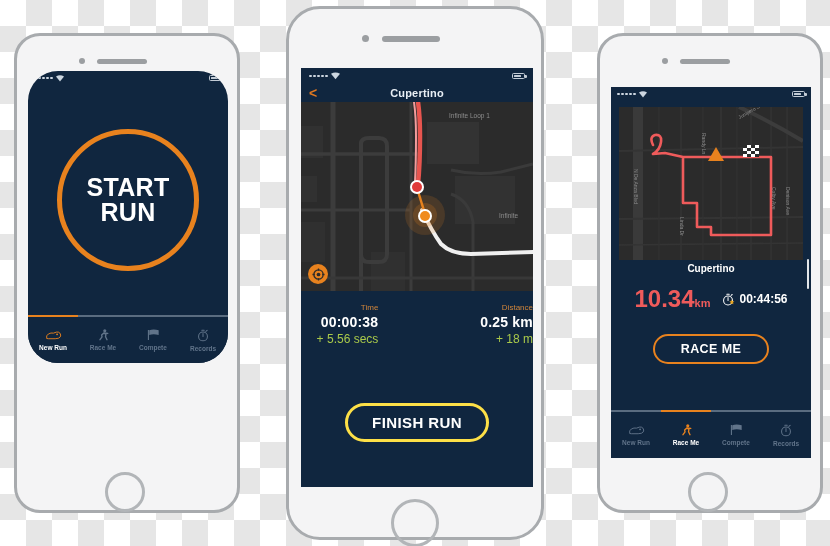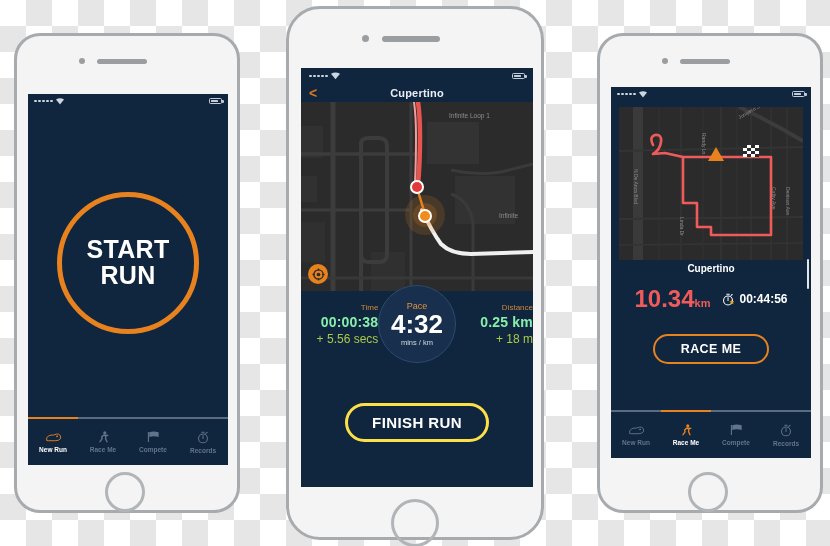--- a/index.html
+++ b/index.html
@@ -20,21 +20,21 @@
          border-radius:30px;box-sizing:border-box;}
   .phone .cam{position:absolute;background:#9b9ea1;border-radius:50%;}
   .phone .spk{position:absolute;background:#9b9ea1;border-radius:4px;}
   .phone .home{position:absolute;border:3px solid #b2b5b8;border-radius:50%;box-sizing:border-box;}
   .screen{position:absolute;background:#10263f;overflow:hidden;}
 
   
   #phone1{left:14px;top:33px;width:226px;height:480px;border-radius:26px;}
   #phone1 .cam{left:62px;top:22px;width:6px;height:6px;}
   #phone1 .spk{left:80px;top:23px;width:50px;height:5px;}
-  #phone1 .screen{left:11px;top:58px;width:200px;height:371px;}
+  #phone1 .screen{left:11px;top:35px;width:200px;height:292px;border-radius:30px;}
   #phone1 .home{left:88px;top:436px;width:40px;height:40px;}
 
   
   #phone2{left:286px;top:6px;width:258px;height:534px;border-radius:34px;}
   #phone2 .cam{left:73px;top:26px;width:7px;height:7px;}
   #phone2 .spk{left:93px;top:27px;width:58px;height:6px;}
   #phone2 .screen{left:12px;top:59px;width:232px;height:419px;}
   #phone2 .home{left:102px;top:490px;width:48px;height:48px;}
 
   
@@ -89,21 +89,21 @@
   .map2{position:absolute;left:0;right:0;top:34px;height:189px;background:#2b2b2b;overflow:hidden;}
   .maplbl{position:absolute;color:#8d8d8d;font-size:6.5px;white-space:nowrap;}
   .gps-btn{position:absolute;left:7px;bottom:7px;width:20px;height:20px;border-radius:50%;
            background:#e8821e;display:flex;align-items:center;justify-content:center;}
 
   
   .stats{position:absolute;left:0;right:0;top:223px;height:66px;background:#10263f;
          display:flex;align-items:center;}
   .stat{flex:1;display:flex;flex-direction:column;align-items:flex-end;gap:2px;}
   .stat .lab{color:#d0853a;font-size:8px;}
-  .stat .val{color:#86efac;font-size:14px;font-weight:bold;letter-spacing:.2px;}
+  .stat .val{color:#ffffff;font-size:14px;font-weight:bold;letter-spacing:.2px;}
   .stat .delta{color:#a9c94a;font-size:12px;}
   .pace-circle{position:absolute;left:50%;top:50%;transform:translate(-50%,-50%);
                width:78px;height:78px;border-radius:50%;
                background:#183css;}
   .pace-circle{background:#18304d;border:1px solid #2c4a6d;box-sizing:border-box;
                display:flex;flex-direction:column;align-items:center;justify-content:center;gap:0px;z-index:3;}
   .pace-circle .lab{color:#e09140;font-size:9px;}
   .pace-circle .val{color:#ffffff;font-size:26px;font-weight:bold;line-height:1.05;}
   .pace-circle .unit{color:#cfd9e3;font-size:7.5px;}
 
@@ -279,25 +279,20 @@
         <div class="stat">
           <div class="lab">Time</div>
           <div class="val">00:00:38</div>
           <div class="delta">+ 5.56 secs</div>
         </div>
         <div class="stat"></div>
         <div class="stat">
           <div class="lab">Distance</div>
           <div class="val">0.25 km</div>
           <div class="delta">+ 18 m</div>
-        </div>
-        <div class="pace-circle">
-          <div class="lab">Pace</div>
-          <div class="val">4:32</div>
-          <div class="unit">mins / km</div>
         </div>
       </div>
 
       <div class="finish-wrap">
         <div class="finish-btn">FINISH RUN</div>
       </div>
 
     </div>
     <div class="home"></div>
   </div>

